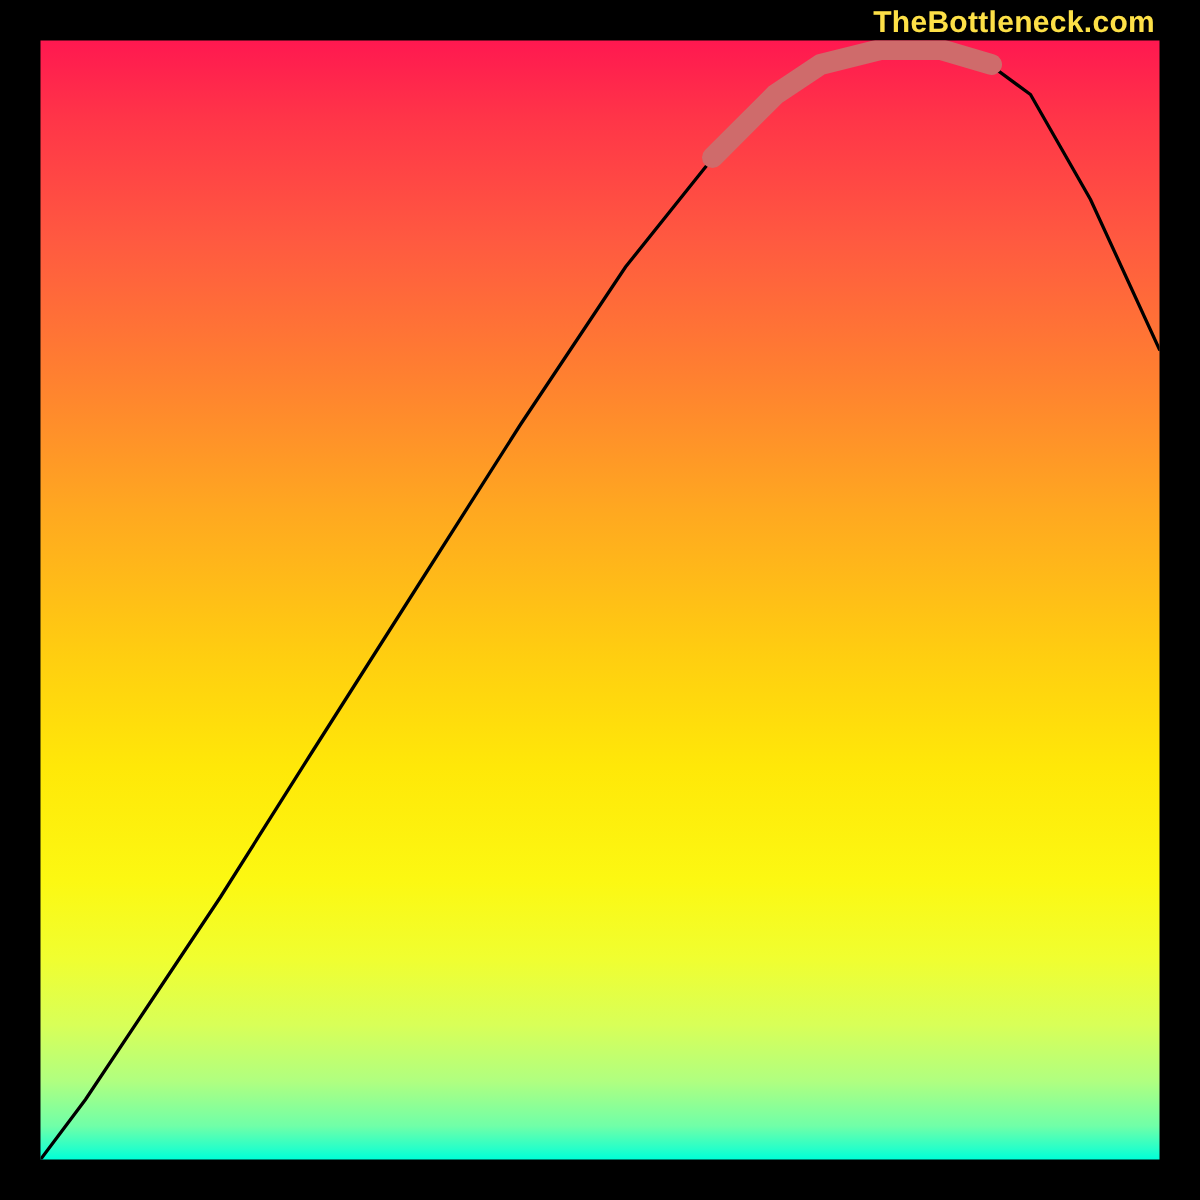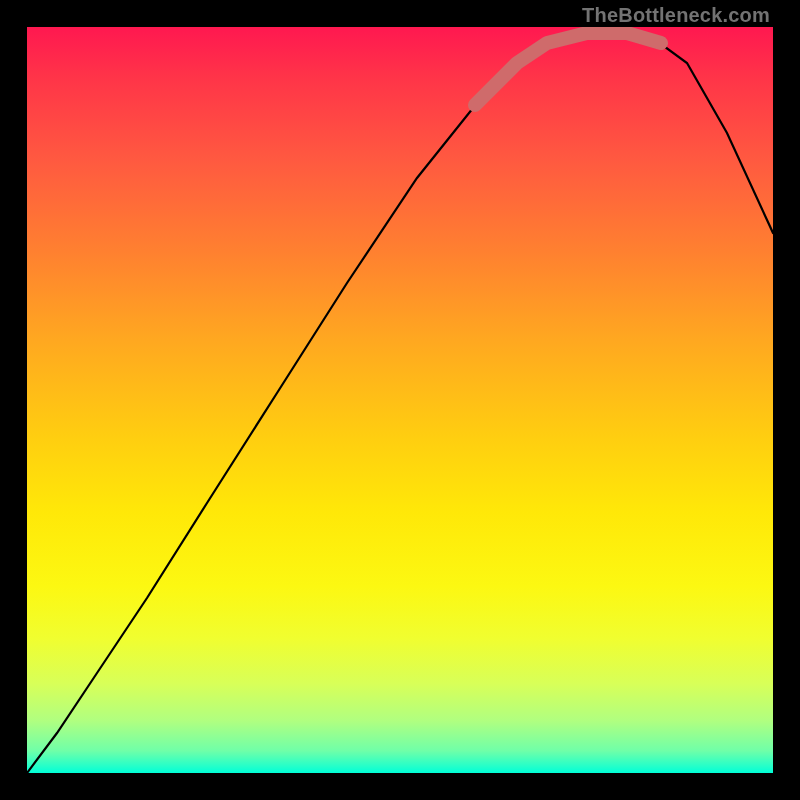--- a/index.html
+++ b/index.html
@@ -40,21 +40,21 @@
       #00ffd8 100%
     );
   }
   .watermark {
     position: absolute;
     top: 4px;
     right: 30px;
     font-family: Arial, Helvetica, sans-serif;
     font-size: 20px;
     font-weight: 600;
-    color: #737373;
+    color: #fde047;
     letter-spacing: 0.2px;
   }
   .curve-svg {
     position: absolute;
     left: 0;
     top: 0;
     width: 746px;
     height: 746px;
   }
 </style>

